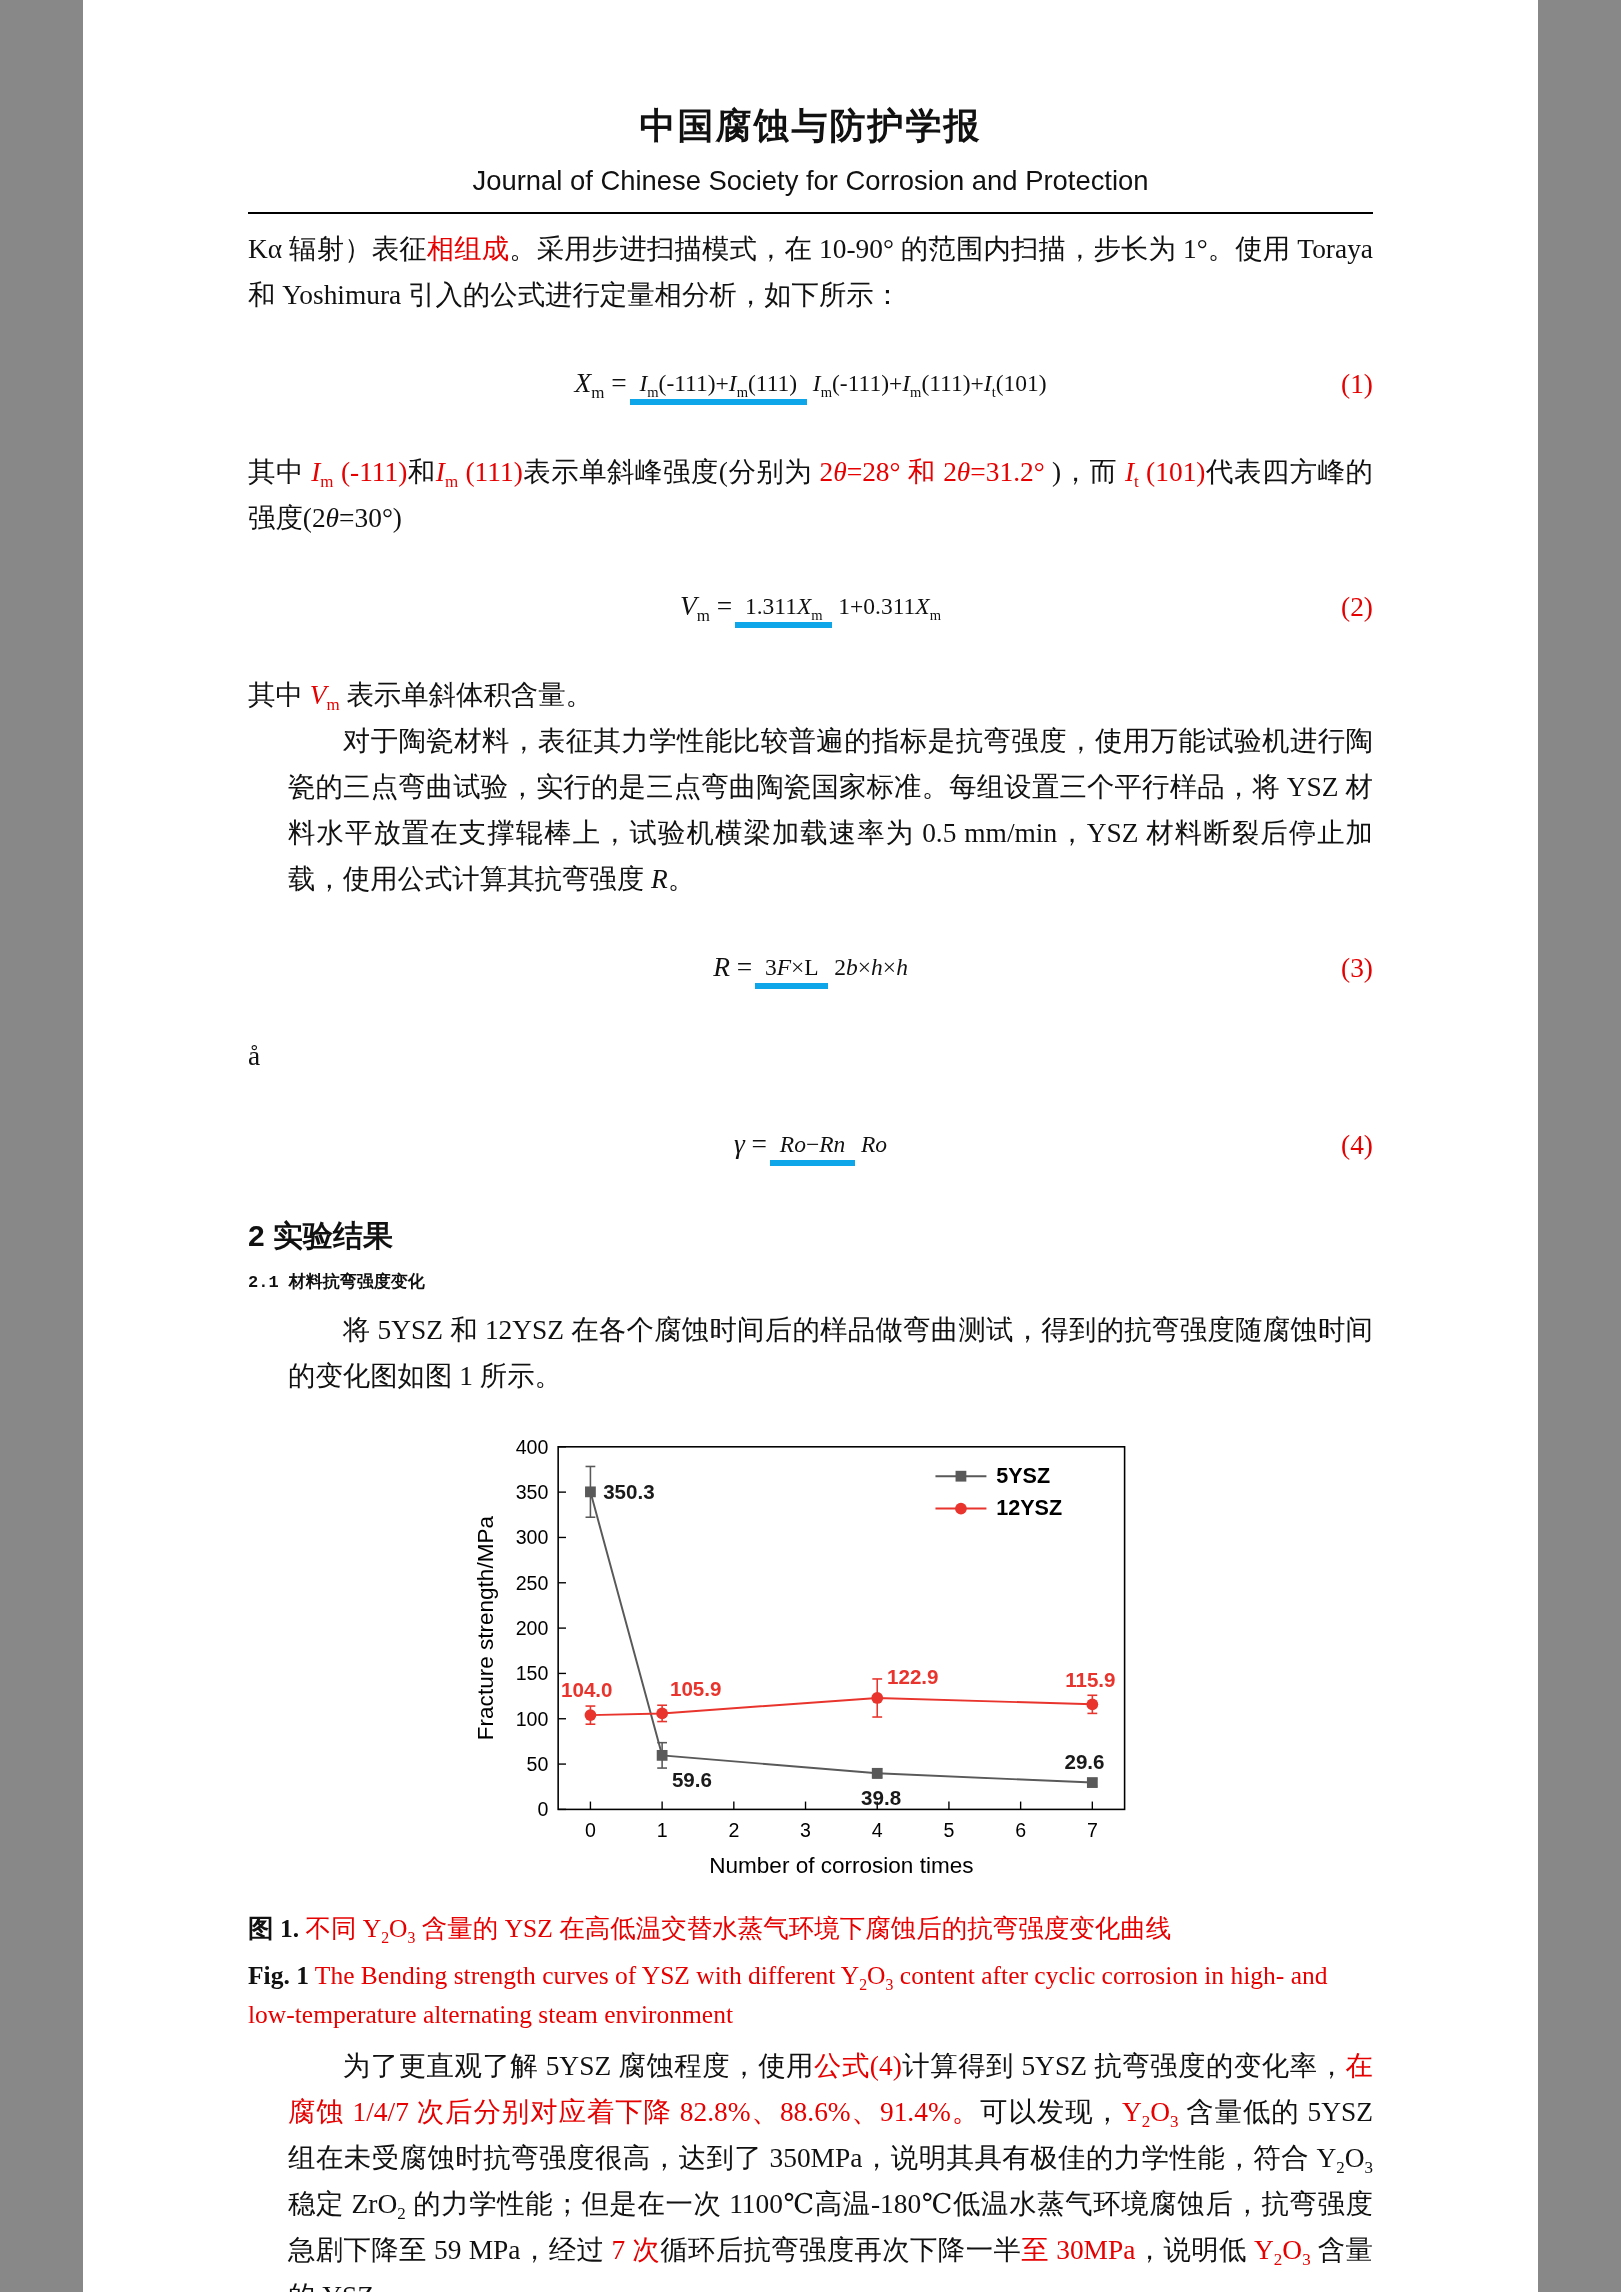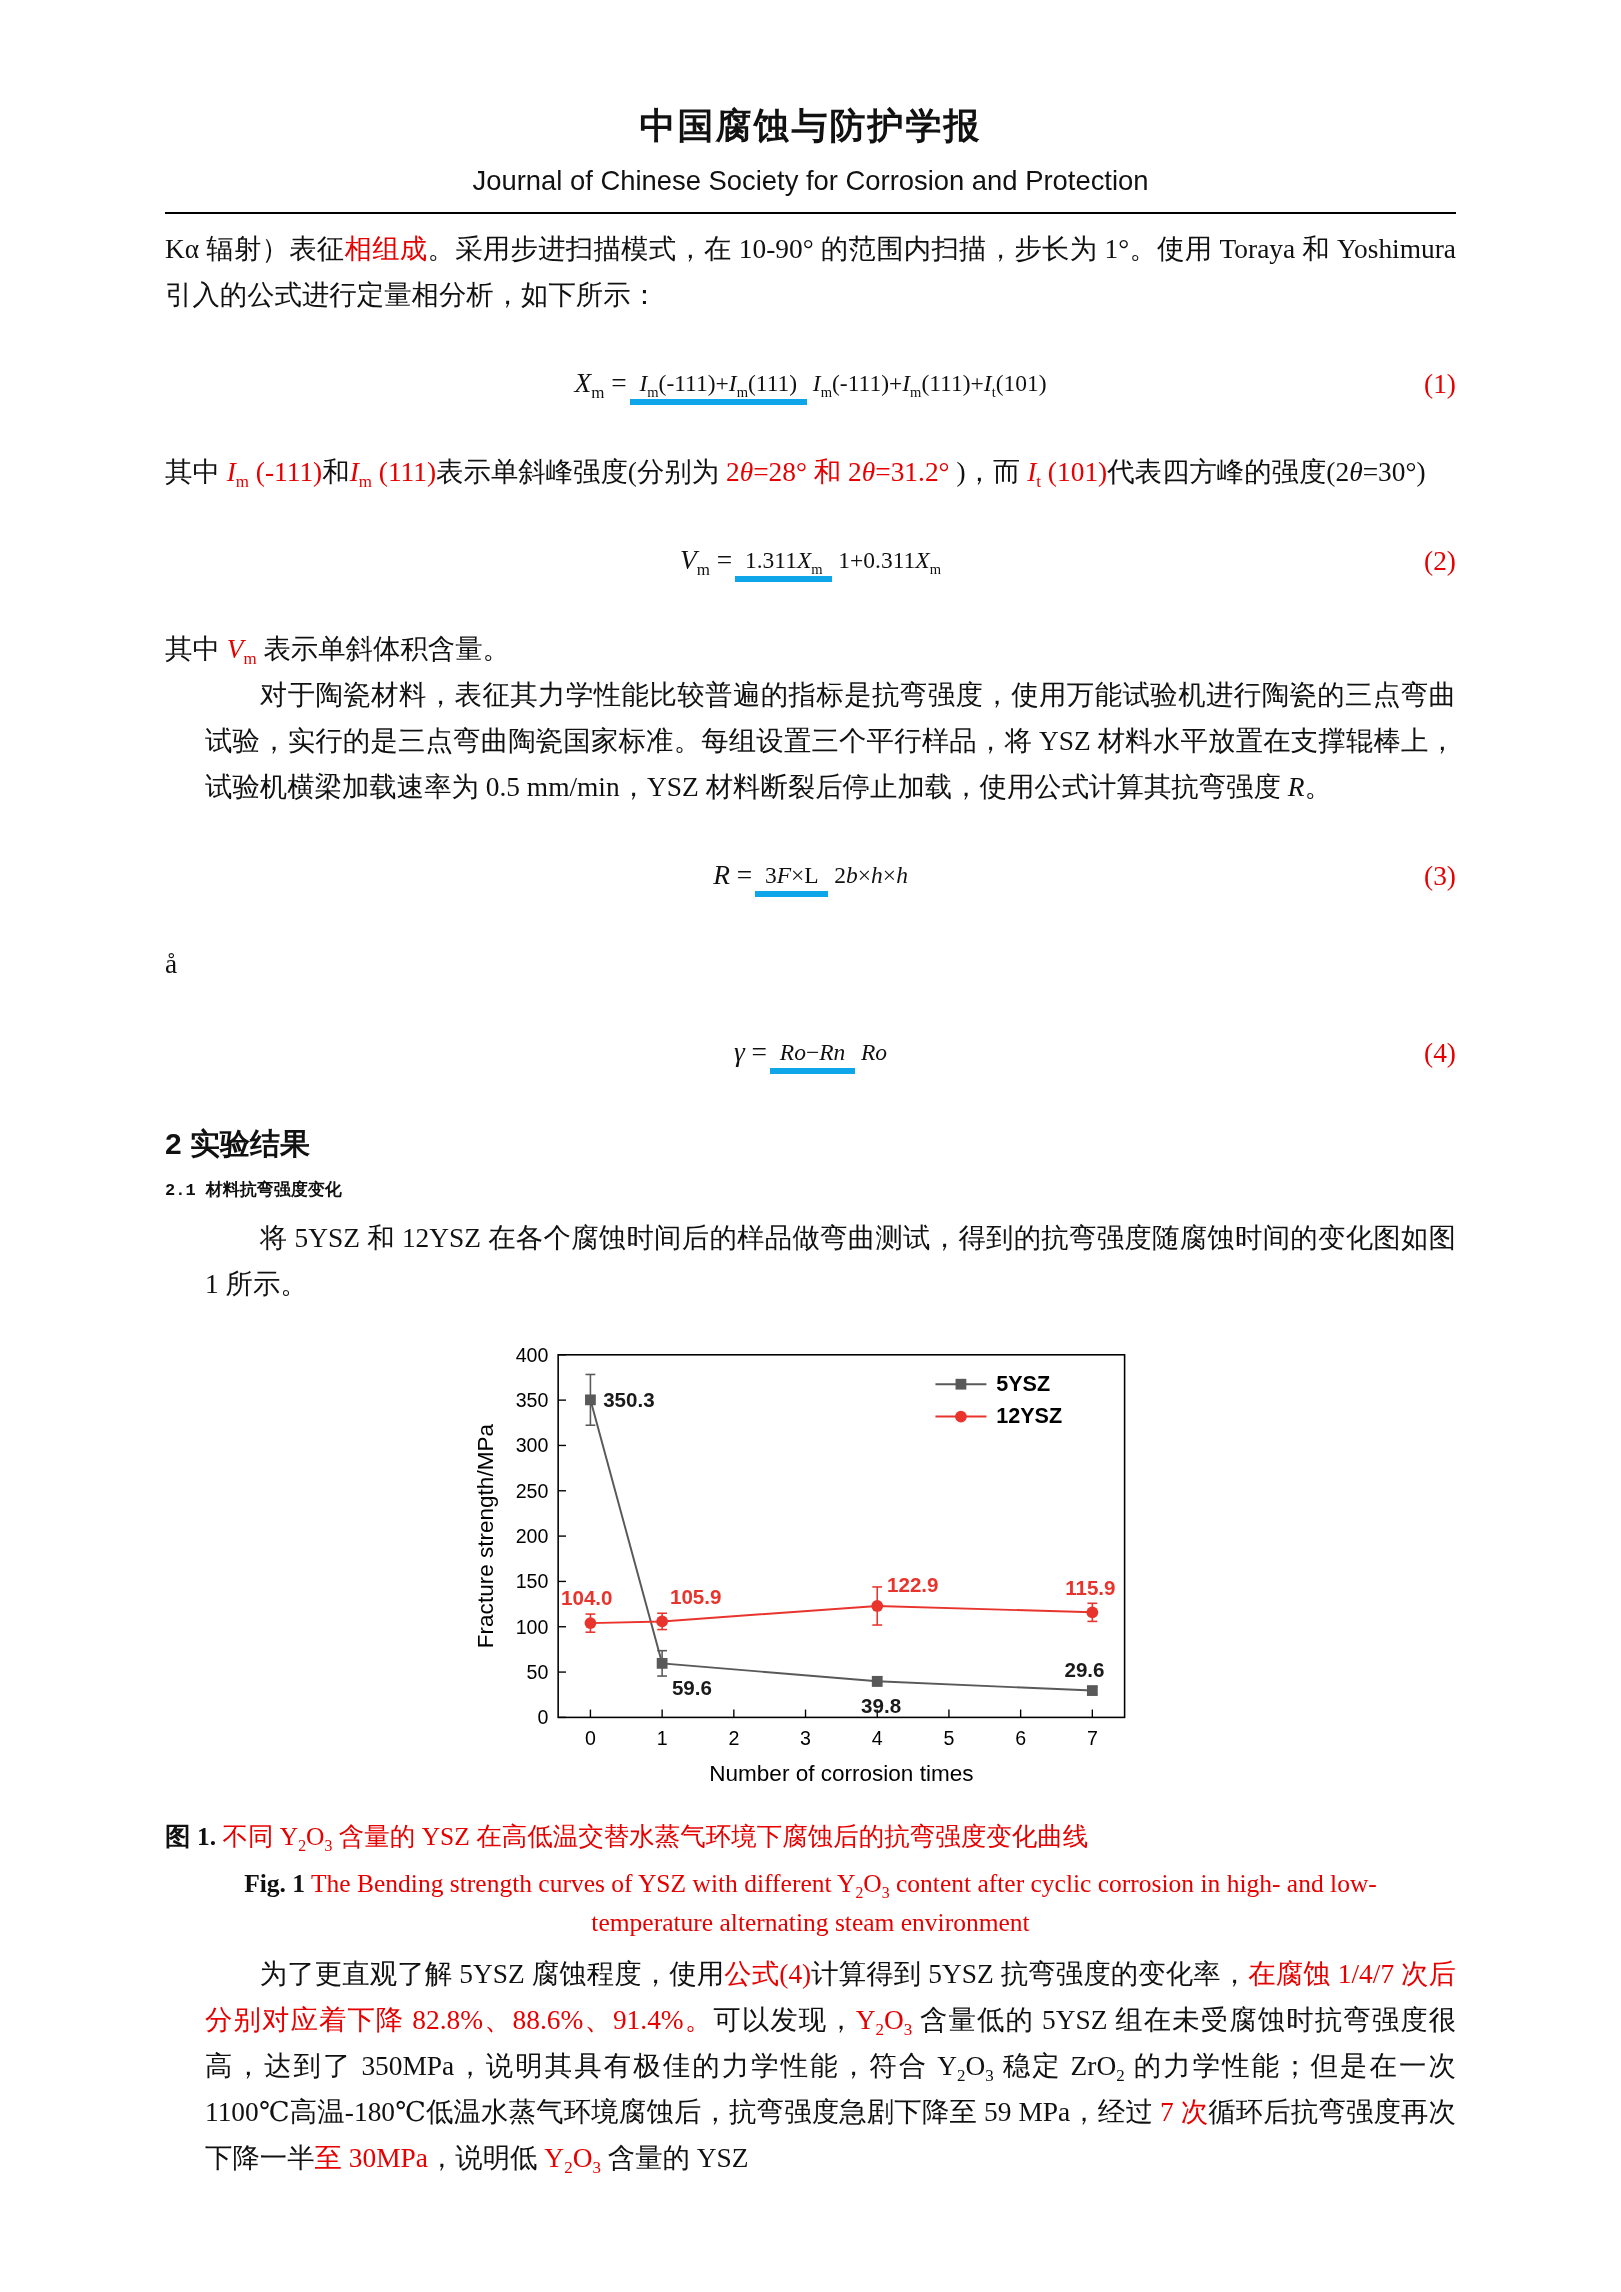--- a/index.html
+++ b/index.html
@@ -2,21 +2,21 @@
 <html><head>
 <meta charset="utf-8">
 <style>
   :root{
     --red:#e60000;
     --ink:#111;
   }
   *{box-sizing:border-box;}
   html,body{margin:0;padding:0;background:#888;}
   .page{
-    width:1621px;height:2293px;background:#ffffff;margin:0 auto;position:relative;
+    width:1455px;height:2293px;background:#ffffff;margin:0 auto;position:relative;
     font-family:"Liberation Serif","DejaVu Serif",serif;color:var(--ink);
     padding:102px 165px 39px 165px;overflow:hidden;
   }
   .red{color:var(--red);}
   .it{font-style:italic;}
   .bd{font-weight:bold;}
   sub{font-size:0.62em;line-height:0;}
   header{text-align:center;}
   .title-cn{font-size:36px;font-weight:bold;margin:0 0 13.7px 0;letter-spacing:2px;}
   .title-en{font-family:"Liberation Sans","DejaVu Sans",sans-serif;font-size:27.4px;margin:0 0 15.7px 0;}
@@ -28,21 +28,21 @@
   .frac{display:inline-block;text-align:center;font-size:23.5px;line-height:1.25;vertical-align:middle;}
   .frac .num{border-bottom:6px solid #0ea5e9;padding:0 9.8px 2.9px 9.8px;}
   .frac .den{padding-top:2.9px;}
   .eqno{position:absolute;right:0;top:50%;transform:translateY(-50%);color:var(--red);font-size:27.4px;}
   h2.sec{font-family:Liberation Sans, sans-serif;font-size:30px;margin:29px 0 13.7px 0;}
   h3.subsec{font-family:Liberation Mono, monospace;font-size:17px;margin:13.7px 0 13.7px 0;}
   figure.fig{margin:33px 0 9.8px 0;text-align:center;}
   .chart-wrap{display:flex;justify-content:center;}
   svg text{font-family:"Liberation Sans","DejaVu Sans",sans-serif;}
   .cap-cn{font-size:25.5px;line-height:39px;margin:25.5px auto 5.9px auto;text-align:left;}
-  .cap-en{font-size:25.5px;line-height:39px;margin:8px auto;text-align:center;max-width:1137px;}
+  .cap-en{font-size:25.5px;line-height:39px;margin:8px auto;text-align:left;max-width:1137px;}
   .stray{font-size:27.4px;line-height:46px;margin:5.9px 0;}
 </style>
 </head>
 <body>
 
 <div class="page">
 
   <header>
     <h1 class="title-cn">中国腐蚀与防护学报</h1>
     <div class="title-en">Journal of Chinese Society for Corrosion and Protection</div>

